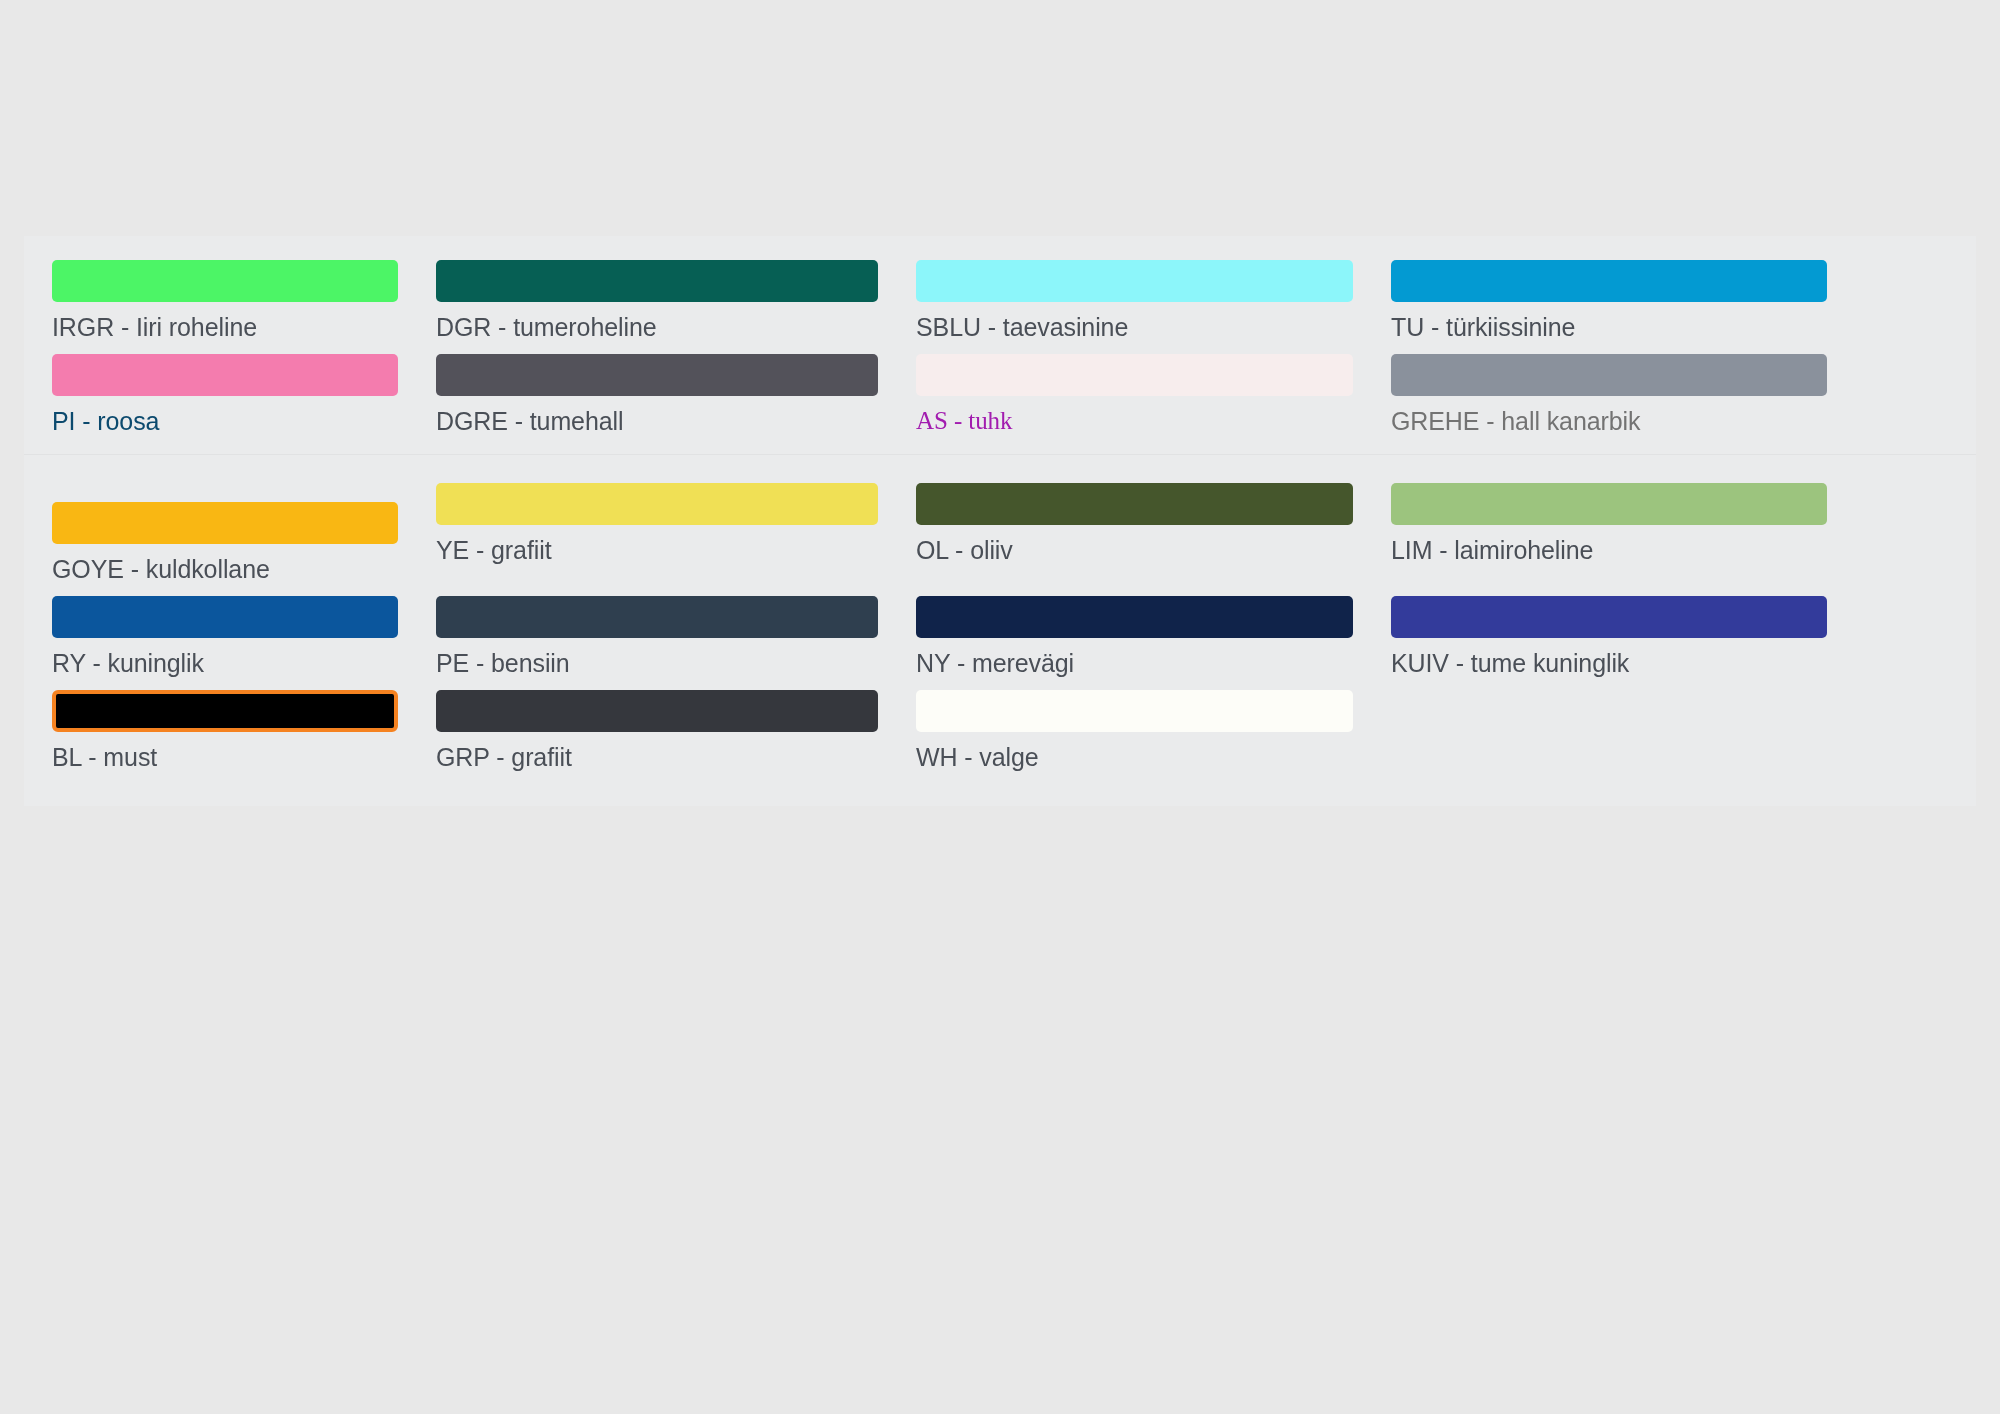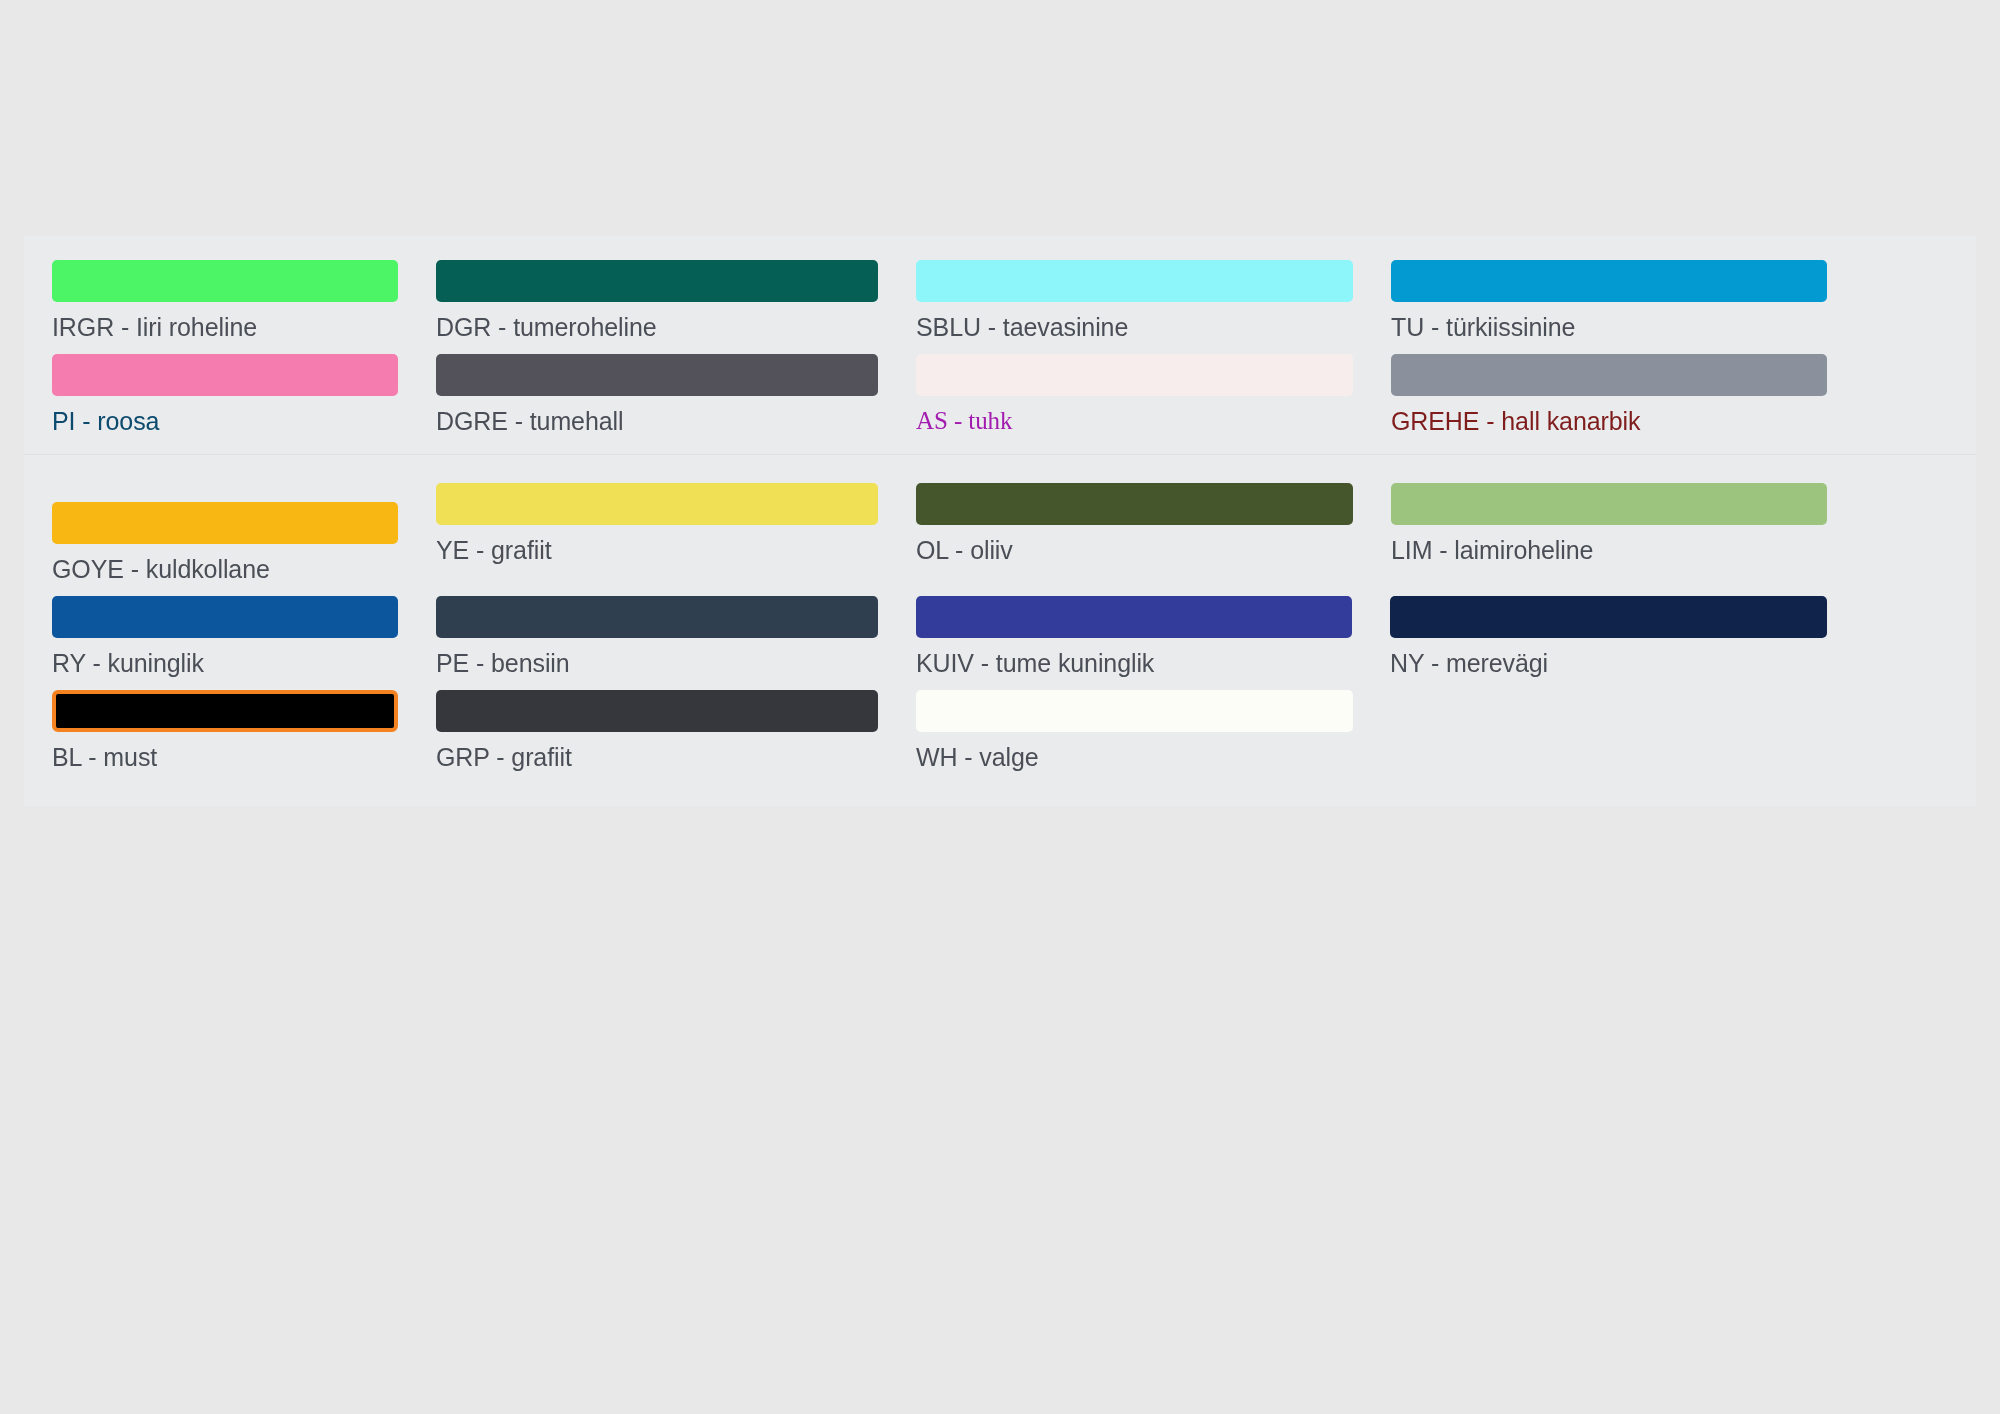--- a/index.html
+++ b/index.html
@@ -104,21 +104,21 @@
         <div class="swatch-cell" style="width: 480px;">
           <div class="swatch-chip" style="background: rgb(83, 82, 90);"></div>
           <div class="swatch-label" style="color: rgb(74, 79, 87);">DGRE - tumehall</div>
         </div>
         <div class="swatch-cell" style="width: 475px;">
           <div class="swatch-chip" style="background: rgb(247, 237, 237);"></div>
           <div class="swatch-label" style="color: #a21caf; font-family: Liberation Serif, serif;">AS - tuhk</div>
         </div>
         <div class="swatch-cell" style="width: 474px;">
           <div class="swatch-chip" style="background: rgb(138, 145, 156);"></div>
-          <div class="swatch-label" style="color: #7f1d1d;">GREHE - hall kanarbik</div>
+          <div class="swatch-label" style="color: #737373;">GREHE - hall kanarbik</div>
         </div>
       </div>
     </div>
   <div class="swatch-group group-2">
       <div class="swatch-row">
         <div class="swatch-cell" style="width: 384px; margin-top: 19px;">
           <div class="swatch-chip" style="background: rgb(249, 183, 19);"></div>
           <div class="swatch-label" style="color: rgb(74, 79, 87);">GOYE - kuldkollane</div>
         </div>
         <div class="swatch-cell" style="width: 480px;">
@@ -136,27 +136,27 @@
       </div>
       <div class="swatch-row">
         <div class="swatch-cell" style="width: 384px;">
           <div class="swatch-chip" style="background: rgb(11, 86, 157);"></div>
           <div class="swatch-label" style="color: rgb(74, 79, 87);">RY - kuninglik</div>
         </div>
         <div class="swatch-cell" style="width: 480px;">
           <div class="swatch-chip" style="background: rgb(47, 63, 79);"></div>
           <div class="swatch-label" style="color: rgb(74, 79, 87);">PE - bensiin</div>
         </div>
+        <div class="swatch-cell" style="width: 475px;">
+          <div class="swatch-chip" style="background: rgb(16, 35, 74);"></div>
+          <div class="swatch-label" style="color: rgb(74, 79, 87);">NY - merevägi</div>
+        </div>
         <div class="swatch-cell" style="width: 474px;">
           <div class="swatch-chip" style="background: rgb(51, 59, 155);"></div>
           <div class="swatch-label" style="color: rgb(74, 79, 87);">KUIV - tume kuninglik</div>
-        </div>
-        <div class="swatch-cell" style="width: 475px;">
-          <div class="swatch-chip" style="background: rgb(16, 35, 74);"></div>
-          <div class="swatch-label" style="color: rgb(74, 79, 87);">NY - merevägi</div>
         </div>
       </div>
       <div class="swatch-row">
         <div class="swatch-cell" style="width: 384px;">
           <div class="swatch-chip selected" style="background: rgb(0, 0, 0); border-color: rgb(245, 130, 32);"></div>
           <div class="swatch-label" style="color: rgb(74, 79, 87);">BL - must</div>
         </div>
         <div class="swatch-cell" style="width: 480px;">
           <div class="swatch-chip" style="background: rgb(53, 55, 61);"></div>
           <div class="swatch-label" style="color: rgb(74, 79, 87);">GRP - grafiit</div>

